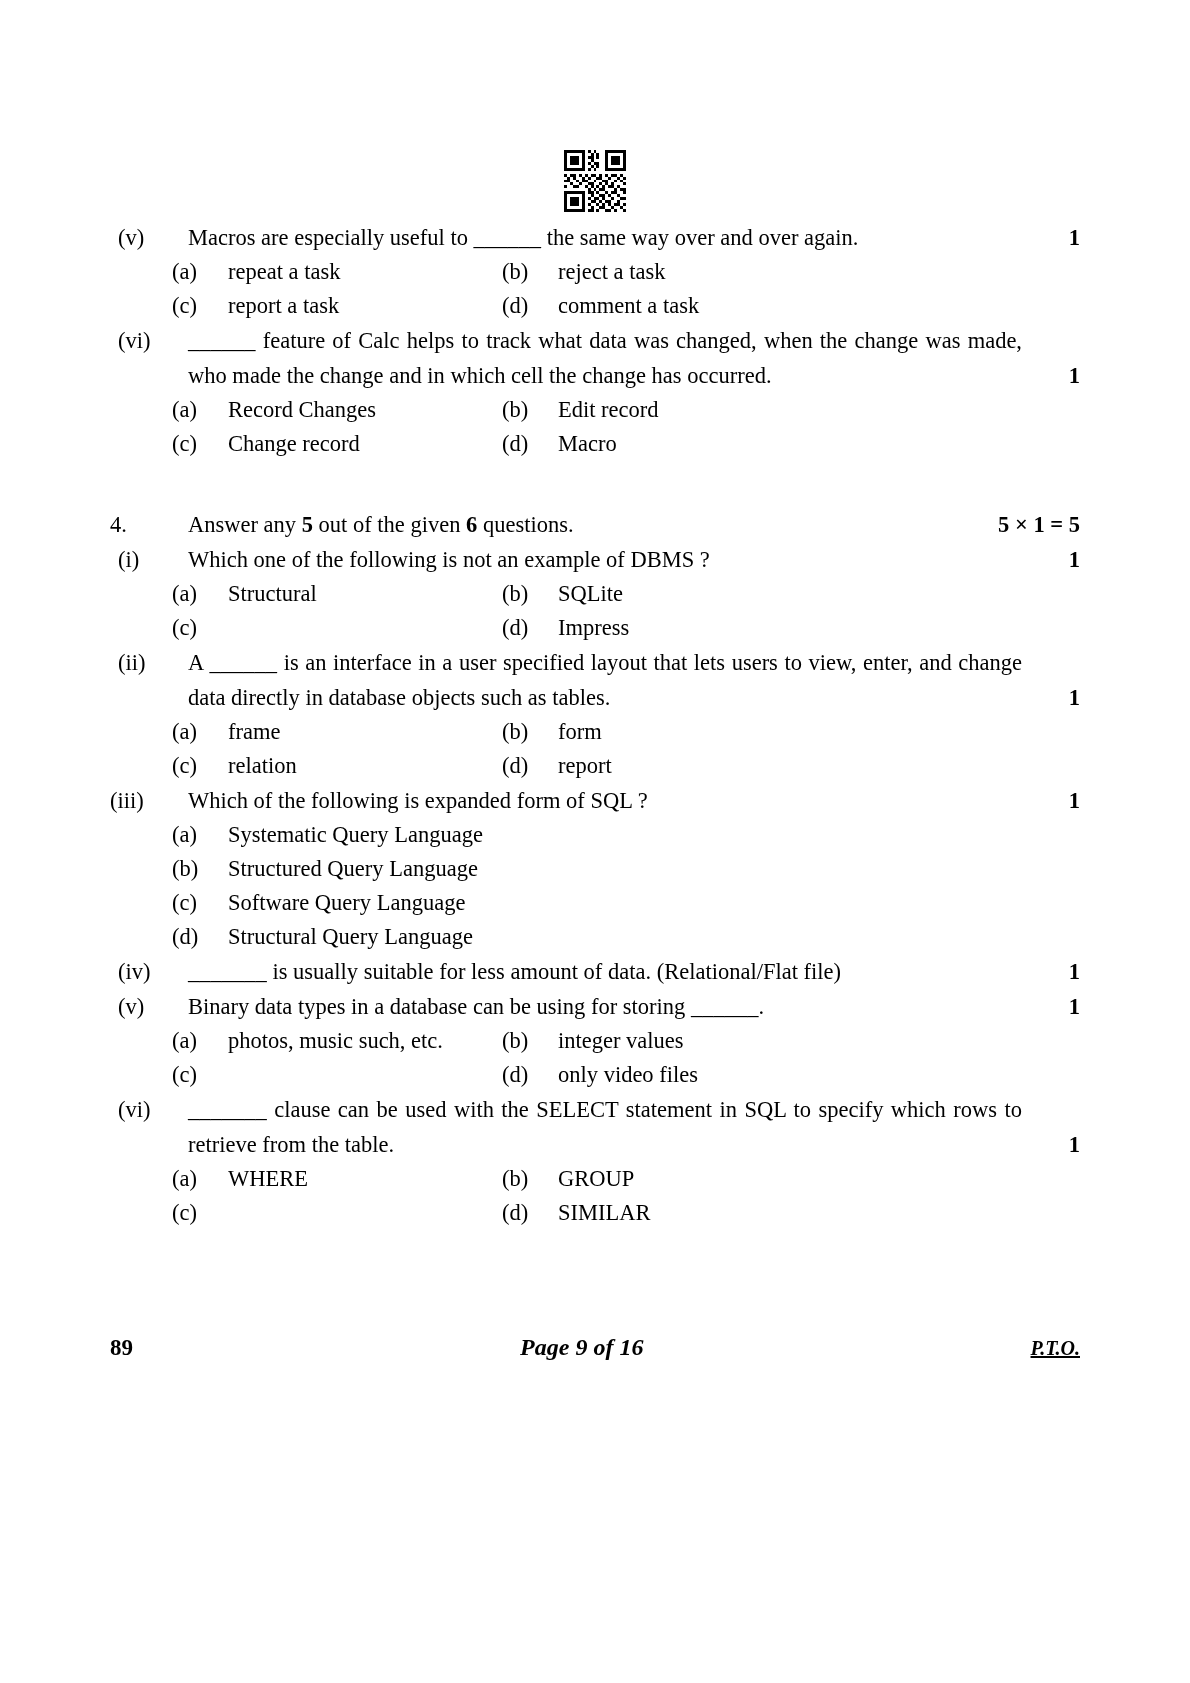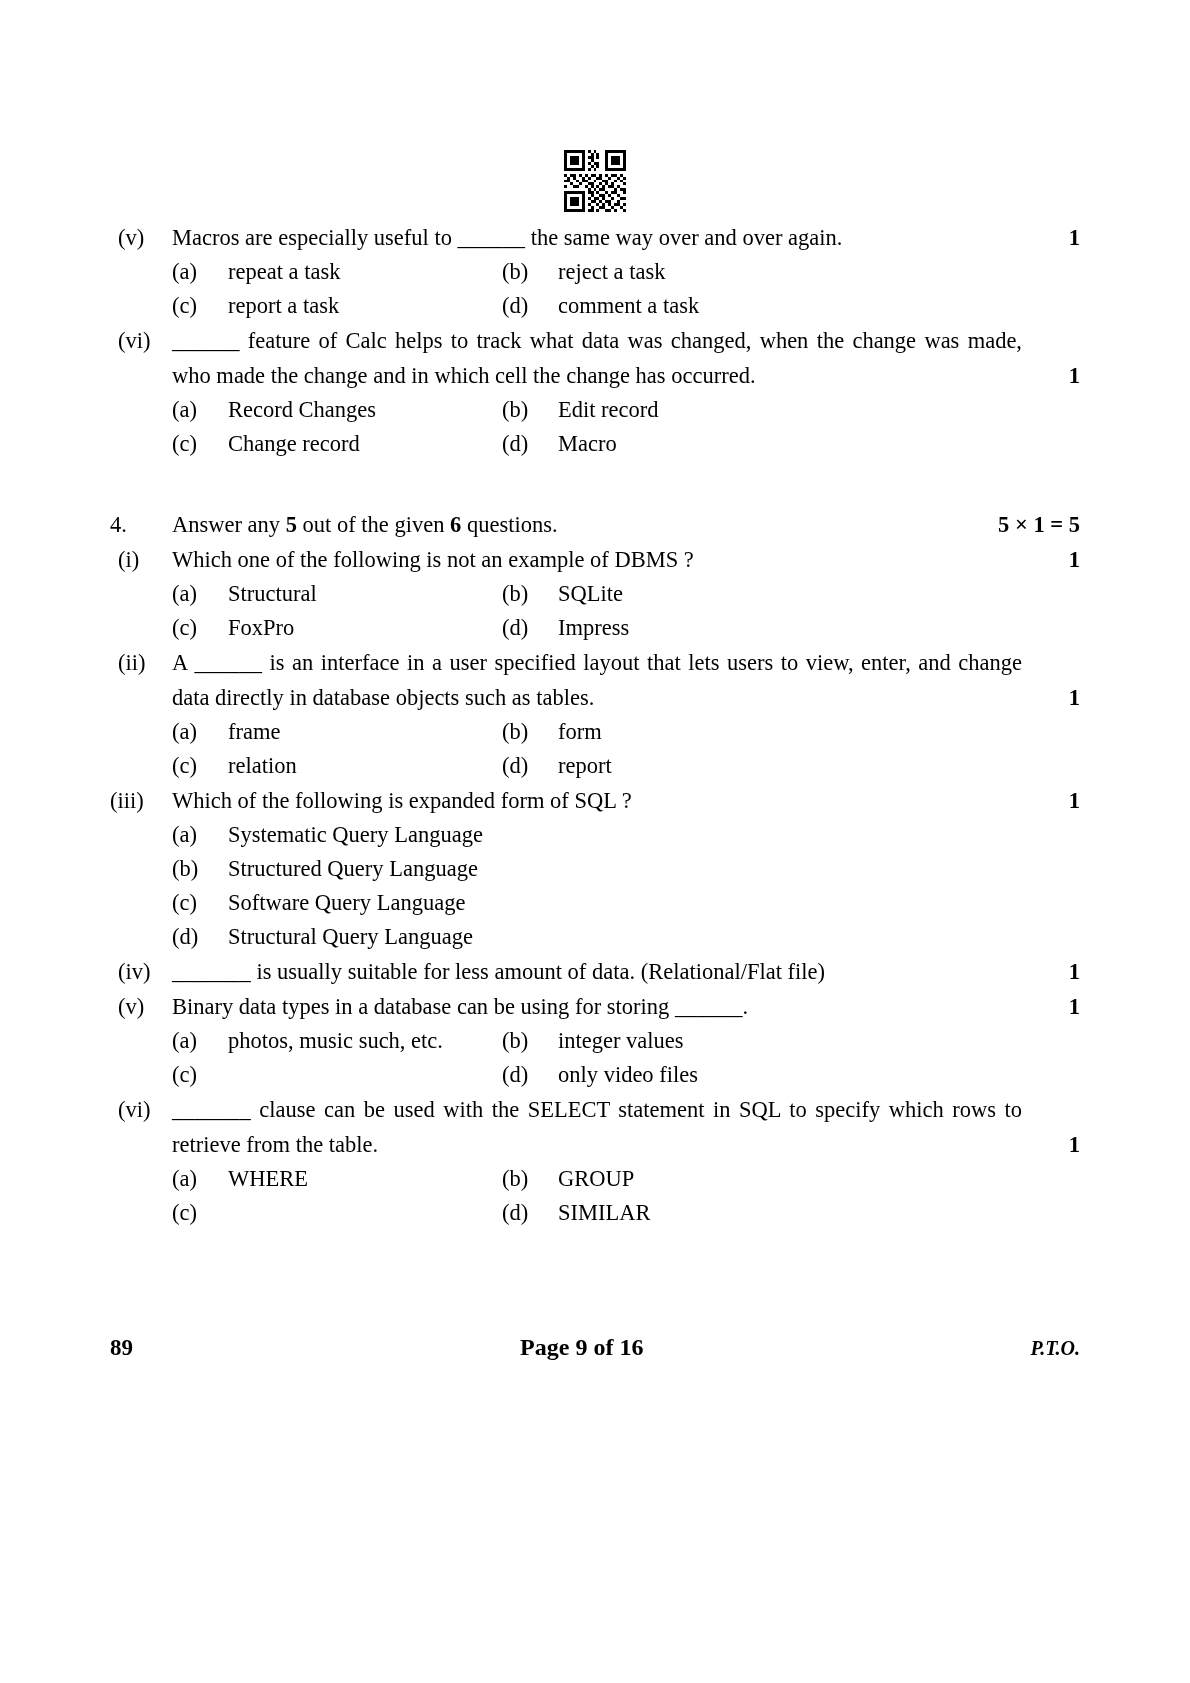--- a/index.html
+++ b/index.html
@@ -57,20 +57,21 @@
   }
   .body-text {
     flex: 1 1 auto;
     font-size: 22.5px;
     line-height: 35px;
     text-align: justify;
     text-justify: inter-word;
     padding-right: 58px;
     box-sizing: border-box;
     hyphens: none;
+    margin-left: 16px;
   }
   .body-text.nojust { text-align: left; }
   .marks {
     position: absolute;
     right: 0;
     bottom: 0;
     font-size: 22.5px;
     line-height: 35px;
     font-weight: bold;
     width: 46px;
@@ -109,26 +110,28 @@
     justify-content: space-between;
     font-size: 22px;
     margin-top: 28px;
   }
   .footer-left {
     font-weight: bold;
     font-size: 23px;
   }
   .footer-center {
     font-weight: bold;
+    font-style: italic;
     font-size: 24px;
   }
   .footer-right {
     font-weight: bold;
     font-style: italic;
     font-size: 20px;
+    text-decoration: underline;
   }
 </style>
 </head>
 <body>
 
 <div class="page">
 
   <div class="qr-wrap">
     <svg class="qr" viewBox="0 0 21 21" shape-rendering="crispEdges">
       <rect width="21" height="21" fill="#ffffff"></rect>
@@ -328,21 +331,20 @@
             <span class="opt-text">Structural</span>
           </div>
           <div class="opt">
             <span class="opt-tag">(b)</span>
             <span class="opt-text">SQLite</span>
           </div>
         </div>
         <div class="opt-row">
           <div class="opt opt-a">
             <span class="opt-tag">(c)</span>
-            <span class="opt-text">FoxPro</span>
           </div>
           <div class="opt">
             <span class="opt-tag">(d)</span>
             <span class="opt-text">Impress</span>
           </div>
         </div>
       </div>
     </div>
 
     <div>

